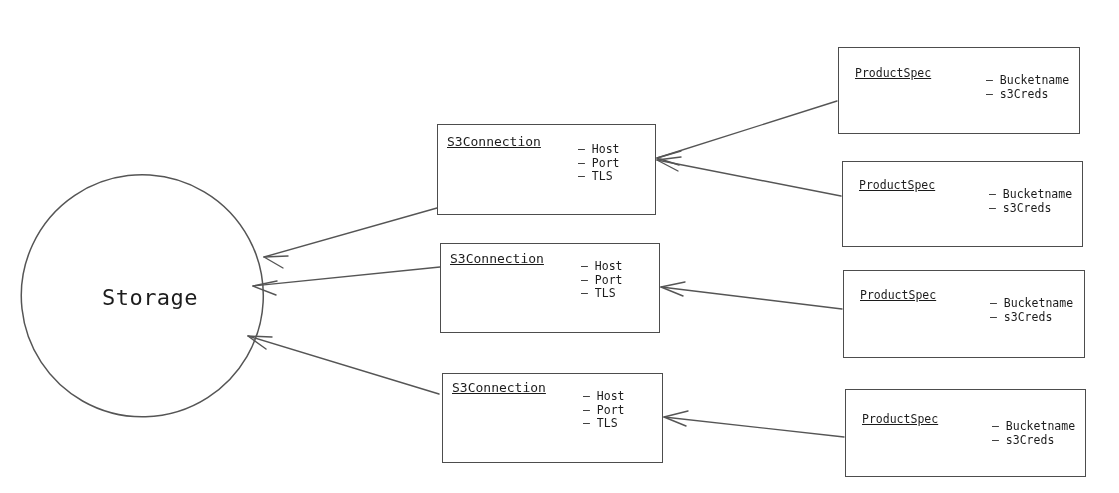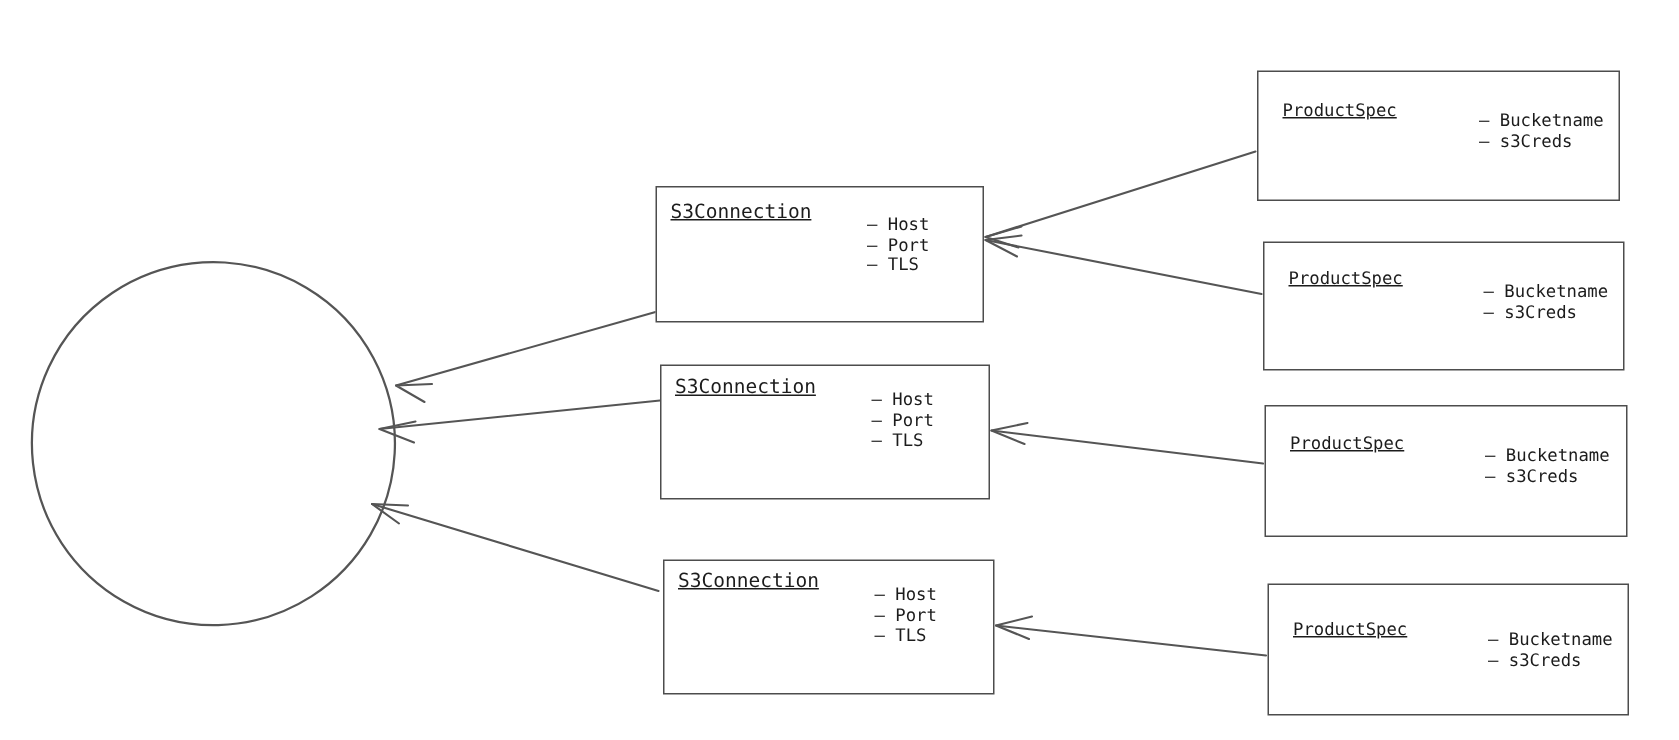--- a/index.html
+++ b/index.html
@@ -104,20 +104,21 @@
       <path d="M 842 309 L 661 287" fill="none" stroke="#555555" stroke-width="1.4" stroke-linecap="round"></path>
       <path d="M 661 287 L 685 282 M 661 287 L 683 296" fill="none" stroke="#555555" stroke-width="1.4" stroke-linecap="round"></path>
     </g>
 
     <g>
       <path d="M 844 437 L 664 417" fill="none" stroke="#555555" stroke-width="1.4" stroke-linecap="round"></path>
       <path d="M 664 417 L 688 411 M 664 417 L 686 426" fill="none" stroke="#555555" stroke-width="1.4" stroke-linecap="round"></path>
     </g>
   </svg>
 
+  <div class="circle-label" style="left:150px; top:297px;">Storage</div>
 
   <div class="node-box" style="left:437px; top:124px; width:219px; height:91px;"></div>
   <div class="node-title" style="left:447px; top:134px;">S3Connection</div>
   <div class="attr-list" style="left:578px; top:143px;">
     <div>– Host</div>
     <div>– Port</div>
     <div>– TLS</div>
   </div>
 
   <div class="node-box" style="left:440px; top:243px; width:220px; height:90px;"></div>

